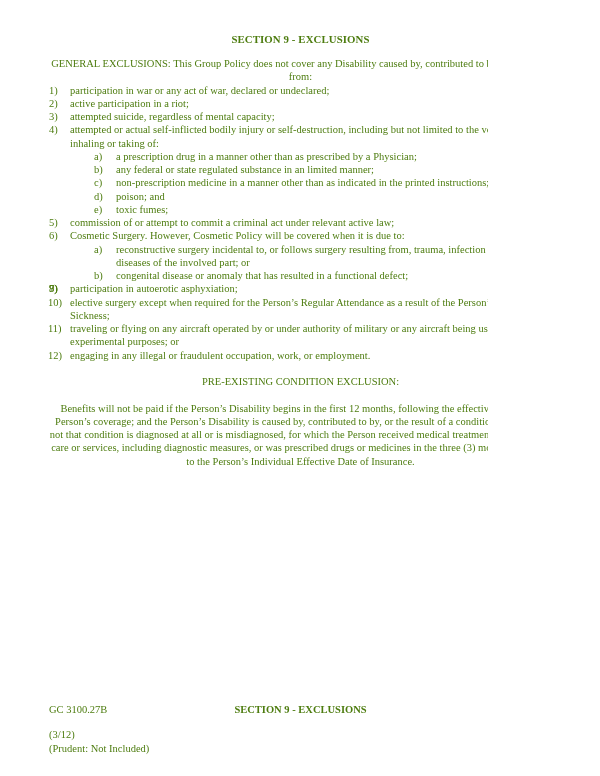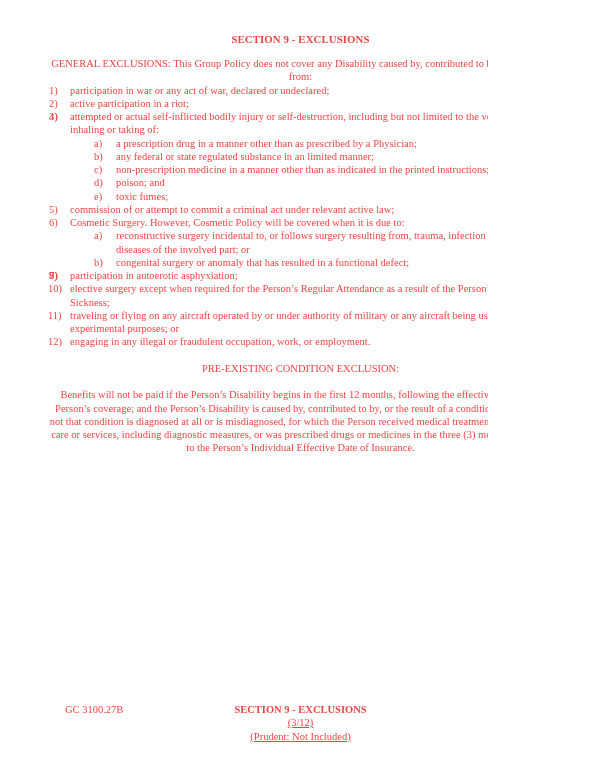--- a/index.html
+++ b/index.html
@@ -6,21 +6,21 @@
     margin: 0;
     padding: 0;
     background: #ffffff;
   }
   .page {
     position: relative;
     width: 488px;
     height: 776px;
     background: #ffffff;
     font-family: "Liberation Serif", "DejaVu Serif", serif;
-    color: #ef4444;
+    color: #4d7c0f;
     overflow: hidden;
   }
   .doc-title {
     position: absolute;
     top: 33px;
     left: 49px;
     width: 503px;
     text-align: center;
     font-size: 10.8px;
     font-weight: bold;
@@ -88,43 +88,41 @@
     line-height: 13.25px;
   }
   .footer-row {
     position: relative;
     height: 13.25px;
   }
   .footer-left {
     position: absolute;
     left: 0;
     top: 0;
-    margin-left: 16px;
   }
   .footer-center {
     position: absolute;
     left: 0;
     top: 0;
     width: 100%;
     text-align: center;
     font-weight: bold;
   }
   .footer-right {
     position: absolute;
     right: 0;
     top: 0;
     text-align: center;
   }
   .footer-right-stack {
     position: absolute;
     right: 0;
-    top: 0;
+    top: 12px;
     width: 100%;
-    text-align: center;
-    text-decoration: underline;
+    text-align: left;
   }
 </style>
 </head>
 <body>
 
 <div class="page">
 
   <div class="doc-title">SECTION 9 - EXCLUSIONS</div>
 
   <div class="body-area">
@@ -132,21 +130,21 @@
     <p class="para"><span>GENERAL EXCLUSIONS</span><span>: This Group Policy does not cover any Disability caused by, contributed to by, or resulting from:</span></p>
 
     <ul class="list">
       <li class="num-item">
         <span class="marker">1)</span><span>participation in war or any act of war, declared or undeclared;</span>
       </li>
       <li class="num-item">
         <span class="marker">2)</span><span>active participation in a riot;</span>
       </li>
       <li class="num-item">
-        <span class="marker">3)</span>
+        <span class="marker">3)</span><span>attempted suicide, regardless of mental capacity;</span>
       </li>
       <li class="num-item">
         <span class="marker">4)</span><span>attempted or actual self-inflicted bodily injury or self-destruction, including but not limited to the voluntary inhaling or taking of:</span>
         <ul class="sublist">
           <li class="alpha-item">
             <span class="marker">a)</span><span>a prescription drug in a manner other than as prescribed by a Physician;</span>
           </li>
           <li class="alpha-item">
             <span class="marker">b)</span><span>any federal or state regulated substance in an limited manner;</span>
           </li>
@@ -164,21 +162,21 @@
       <li class="num-item">
         <span class="marker">5)</span><span>commission of or attempt to commit a criminal act under relevant active law;</span>
       </li>
       <li class="num-item">
         <span class="marker">6)</span><span>Cosmetic Surgery.  However, Cosmetic Policy will be covered when it is due to:</span>
         <ul class="sublist">
           <li class="alpha-item">
             <span class="marker">a)</span><span>reconstructive surgery incidental to, or follows surgery resulting from, trauma, infection or other diseases of the involved part; or</span>
           </li>
           <li class="alpha-item">
-            <span class="marker">b)</span><span>congenital surgery or anomaly that has resulted in a functional defect;</span>
+            <span class="marker">b)</span><span>congenital disease or anomaly that has resulted in a functional defect;</span>
           </li>
         </ul>
       </li>
       <li class="num-item">
         <span class="marker">7)</span>
       </li>
       <li class="num-item">
         <span class="marker">8)</span>
       </li>
       <li class="num-item">

